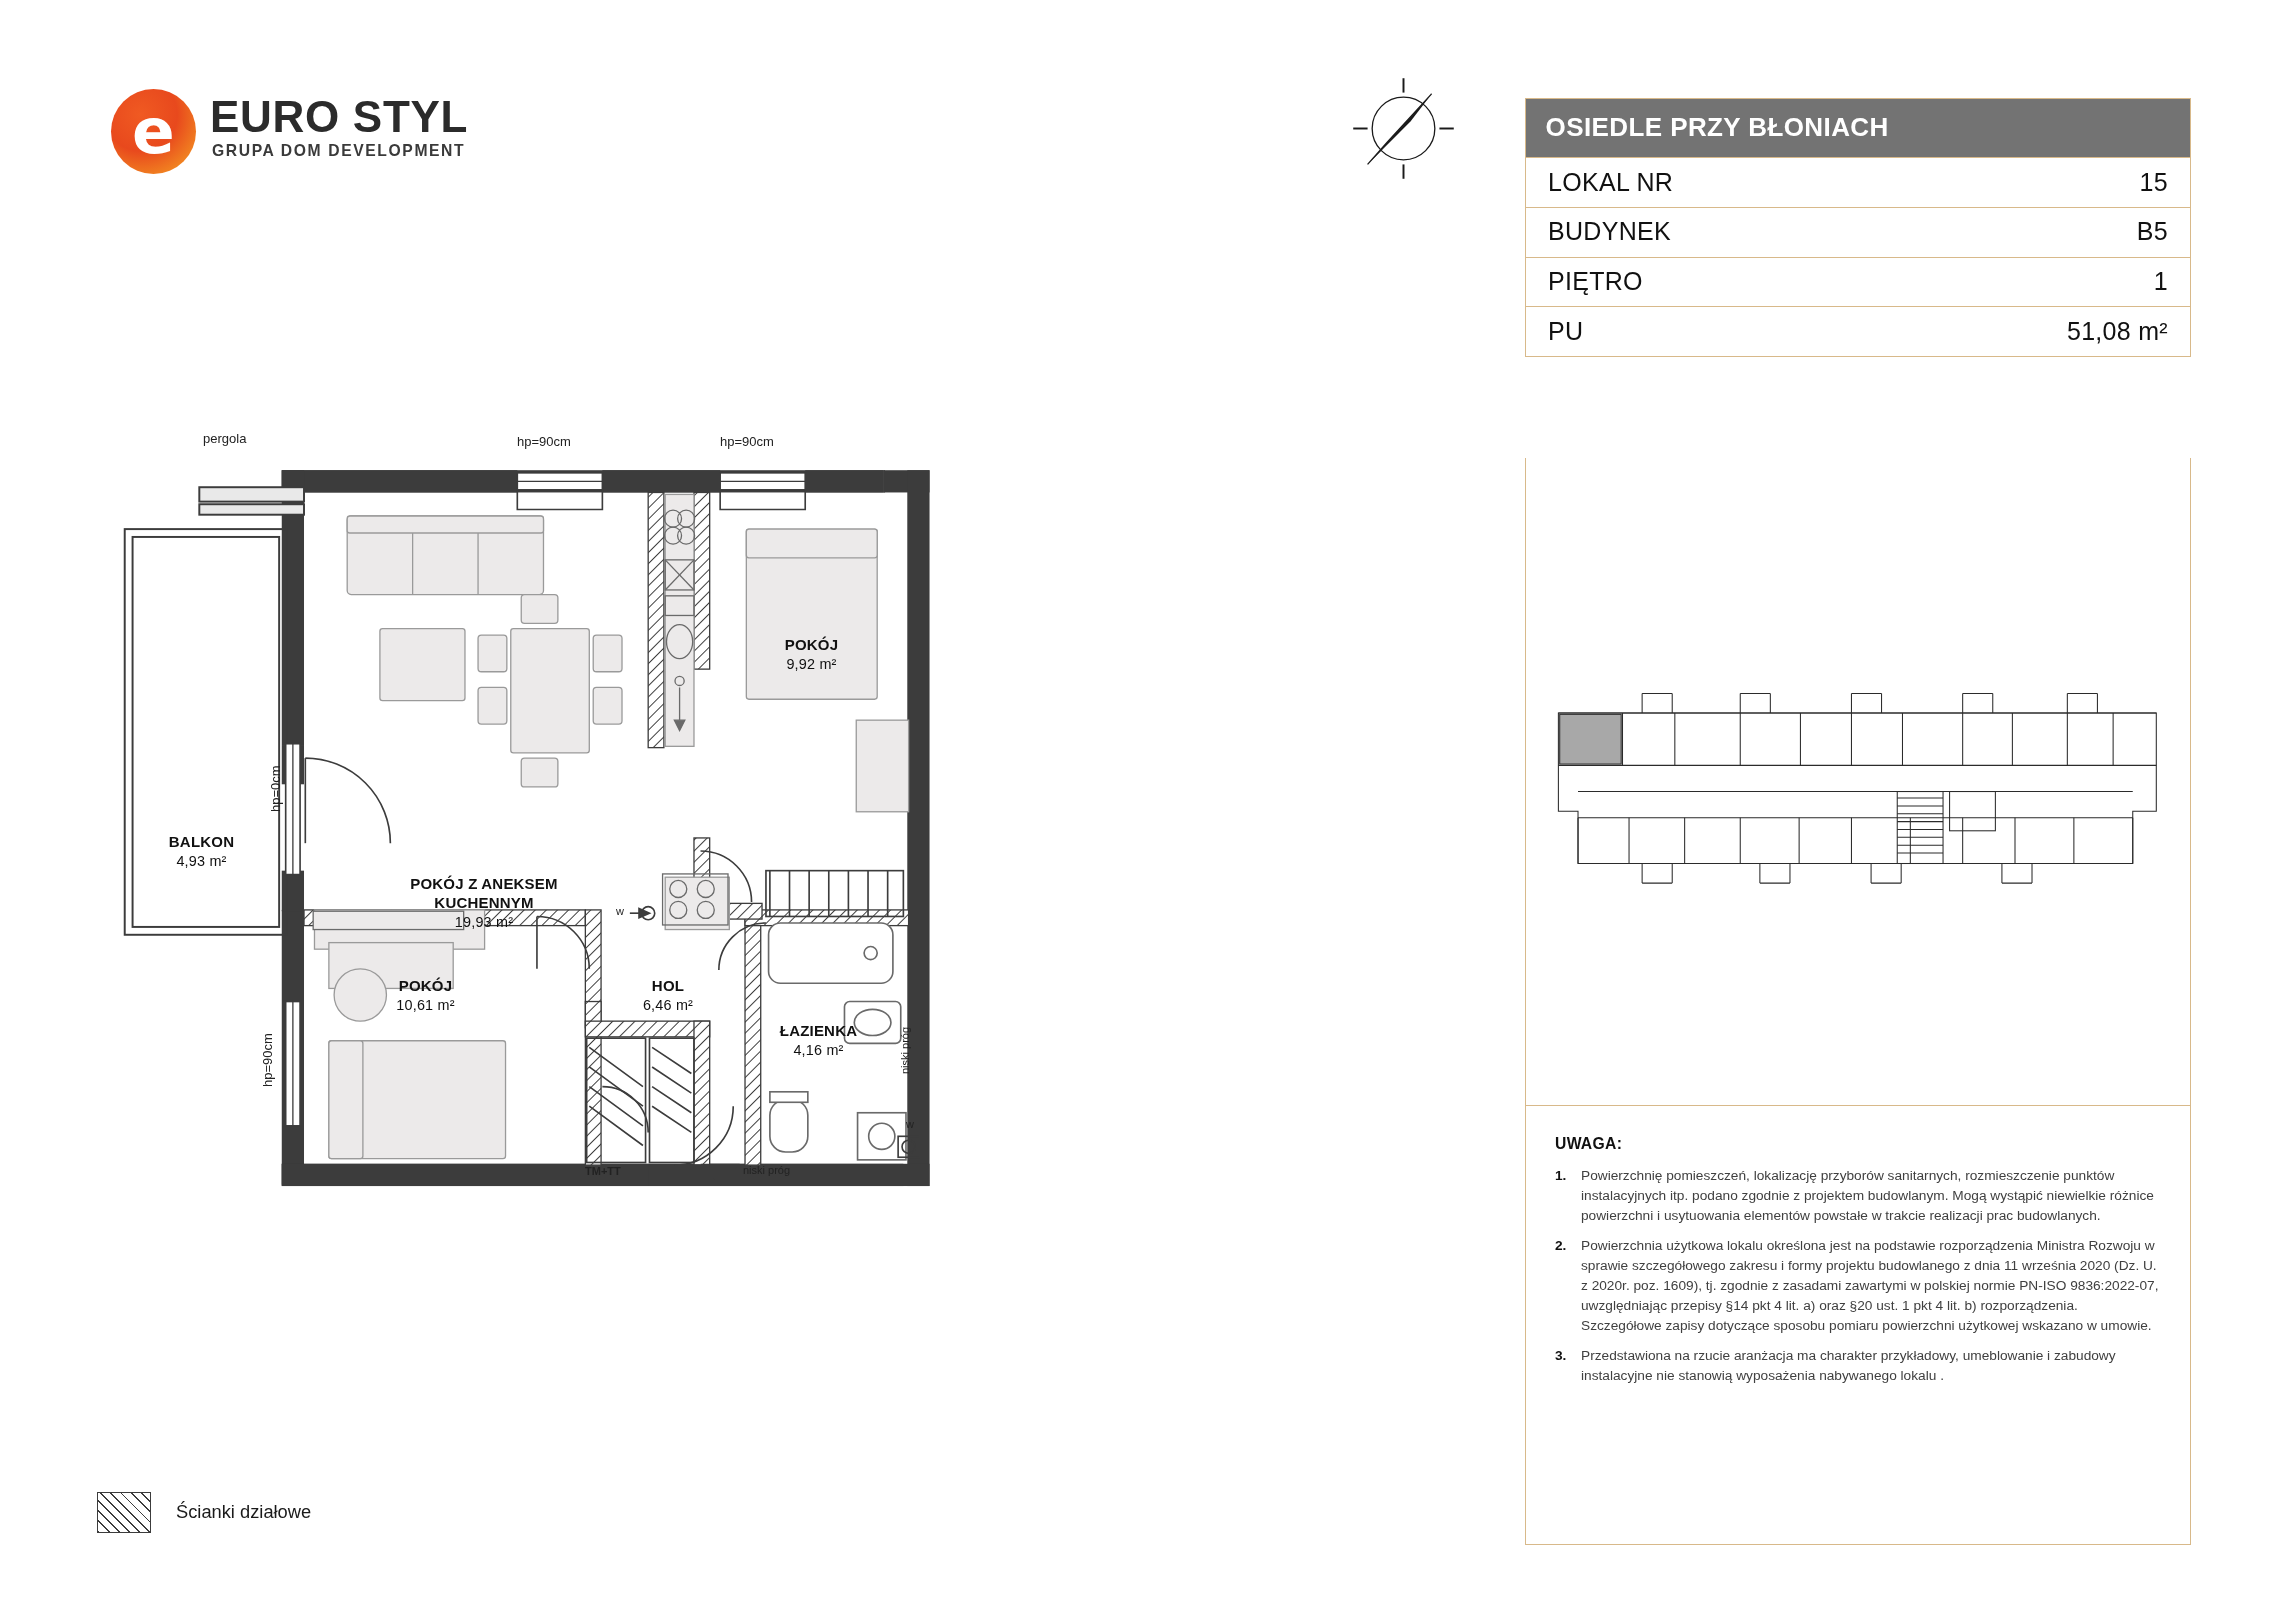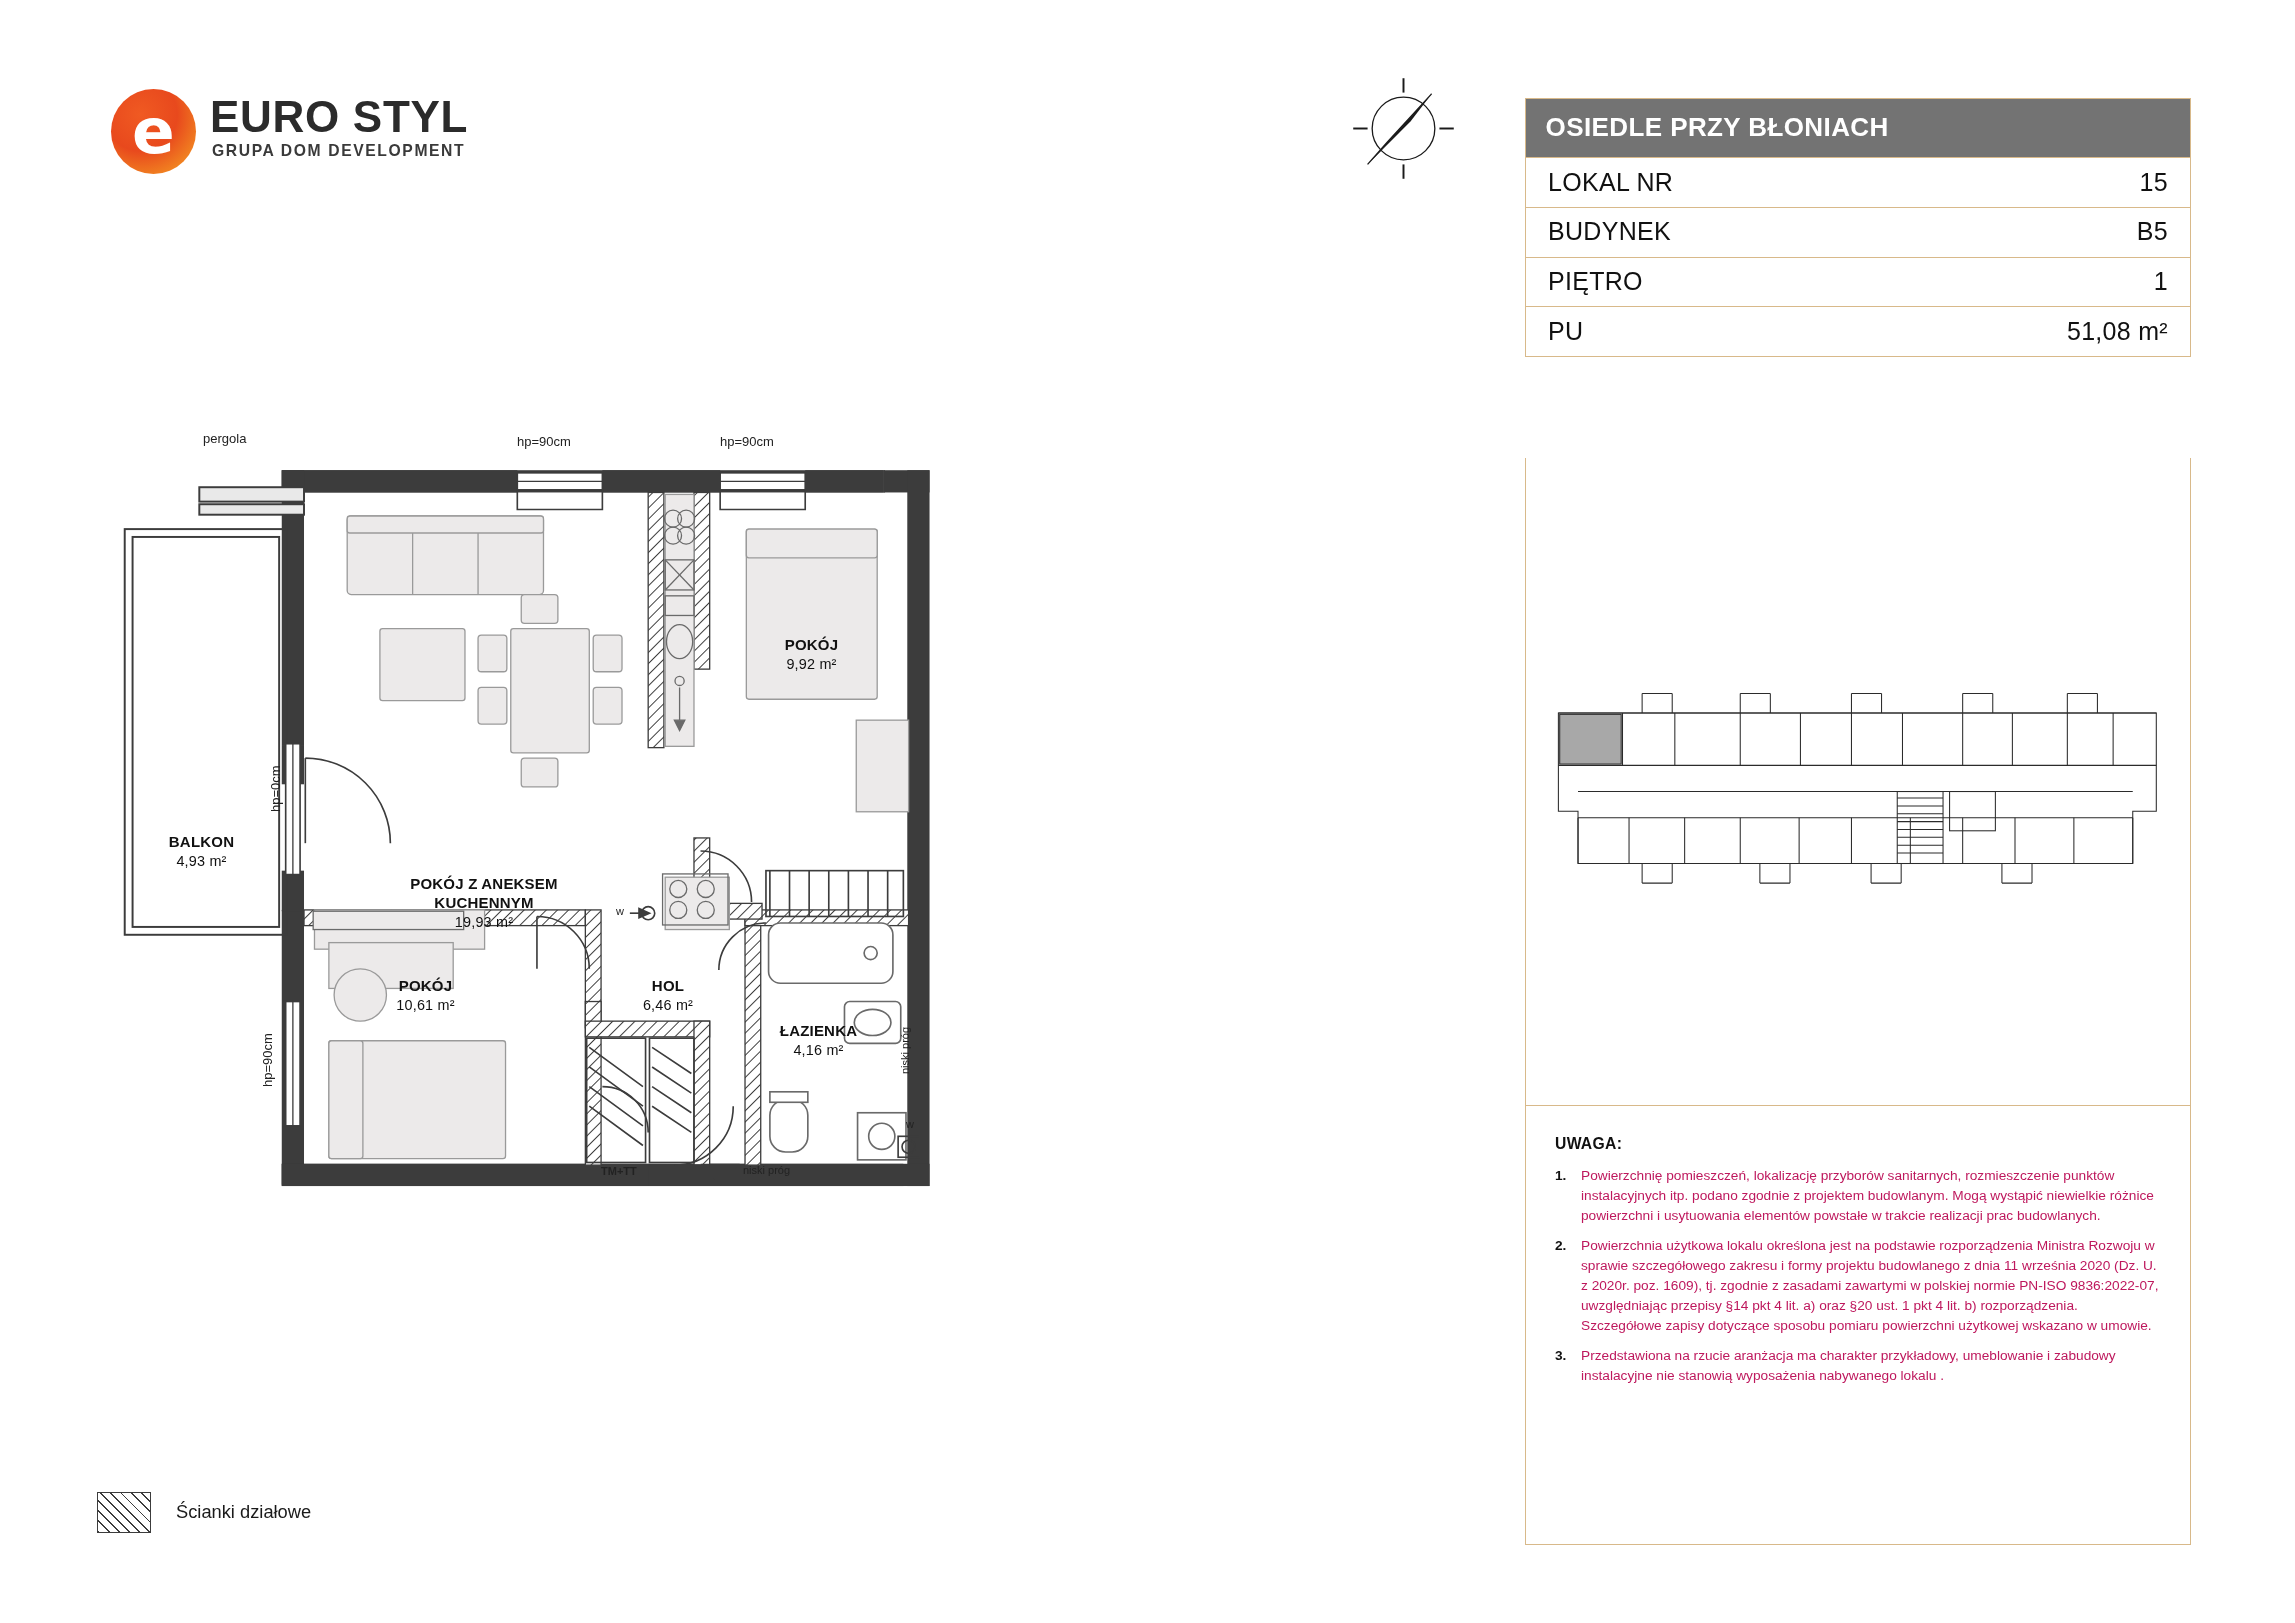--- a/index.html
+++ b/index.html
@@ -161,21 +161,21 @@
     width: 26px;
     flex: none;
     font-size: 13.7px;
     font-weight: bold;
     color: #111;
     line-height: 1.45;
   }
   .note-text {
     font-size: 13.7px;
     line-height: 1.45;
-    color: #be185d;
+    color: #404040;
     text-align: left;
   }
 
   
   #legend {
     position: absolute;
     left: 97px;
     top: 1492px;
     width: 393px;
     height: 52px;
@@ -574,21 +574,21 @@
       <span>ŁAZIENKA</span><br>
       <span class="area">4,16 m²</span>
     </div>
 
     
     <div class="dim-label" style="left:118px; top:38px;">pergola</div>
     <div class="dim-label" style="left:432px; top:41px;">hp=90cm</div>
     <div class="dim-label" style="left:635px; top:41px;">hp=90cm</div>
     <div class="dim-label vert" style="left:183px; top:419px;">hp=0cm</div>
     <div class="dim-label vert" style="left:175px; top:694px;">hp=90cm</div>
-    <div class="tiny-label" style="left:516px; top:772px; font-weight:bold;">TM+TT</div>
+    <div class="tiny-label" style="left:500px; top:772px; font-weight:bold;">TM+TT</div>
     <div class="tiny-label" style="left:658px; top:771px;">niski próg</div>
     <div class="tiny-label vert" style="left:814px; top:681px;">niski próg</div>
     <div class="tiny-label" style="left:531px; top:512px;">w</div>
     <div class="tiny-label" style="left:821px; top:725px;">w</div>
   </div>
 
 </div>
 
 
 </body></html>

